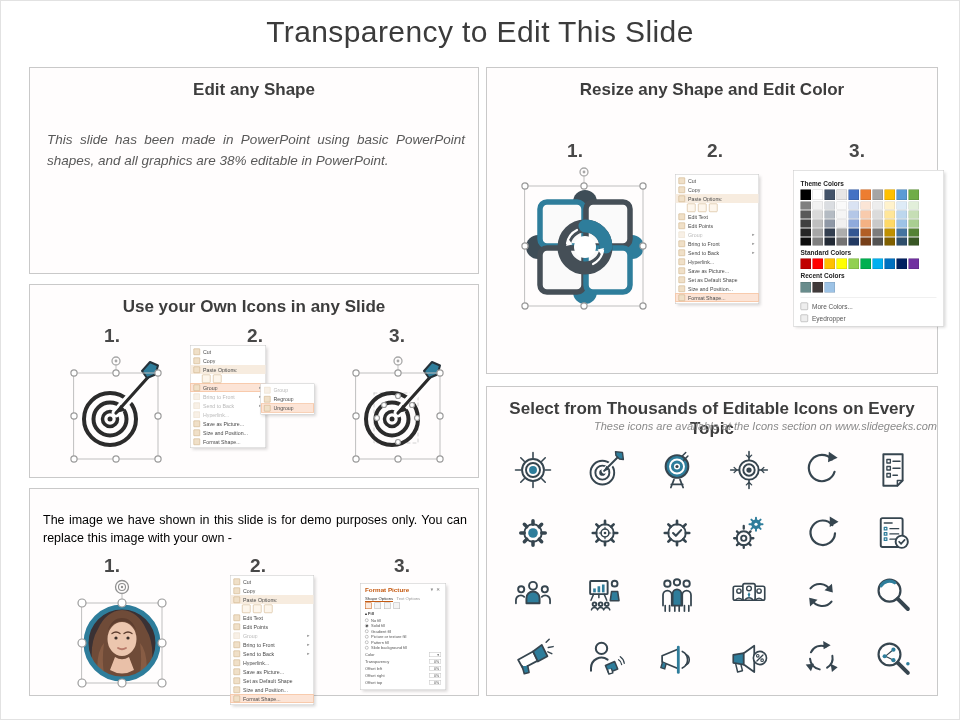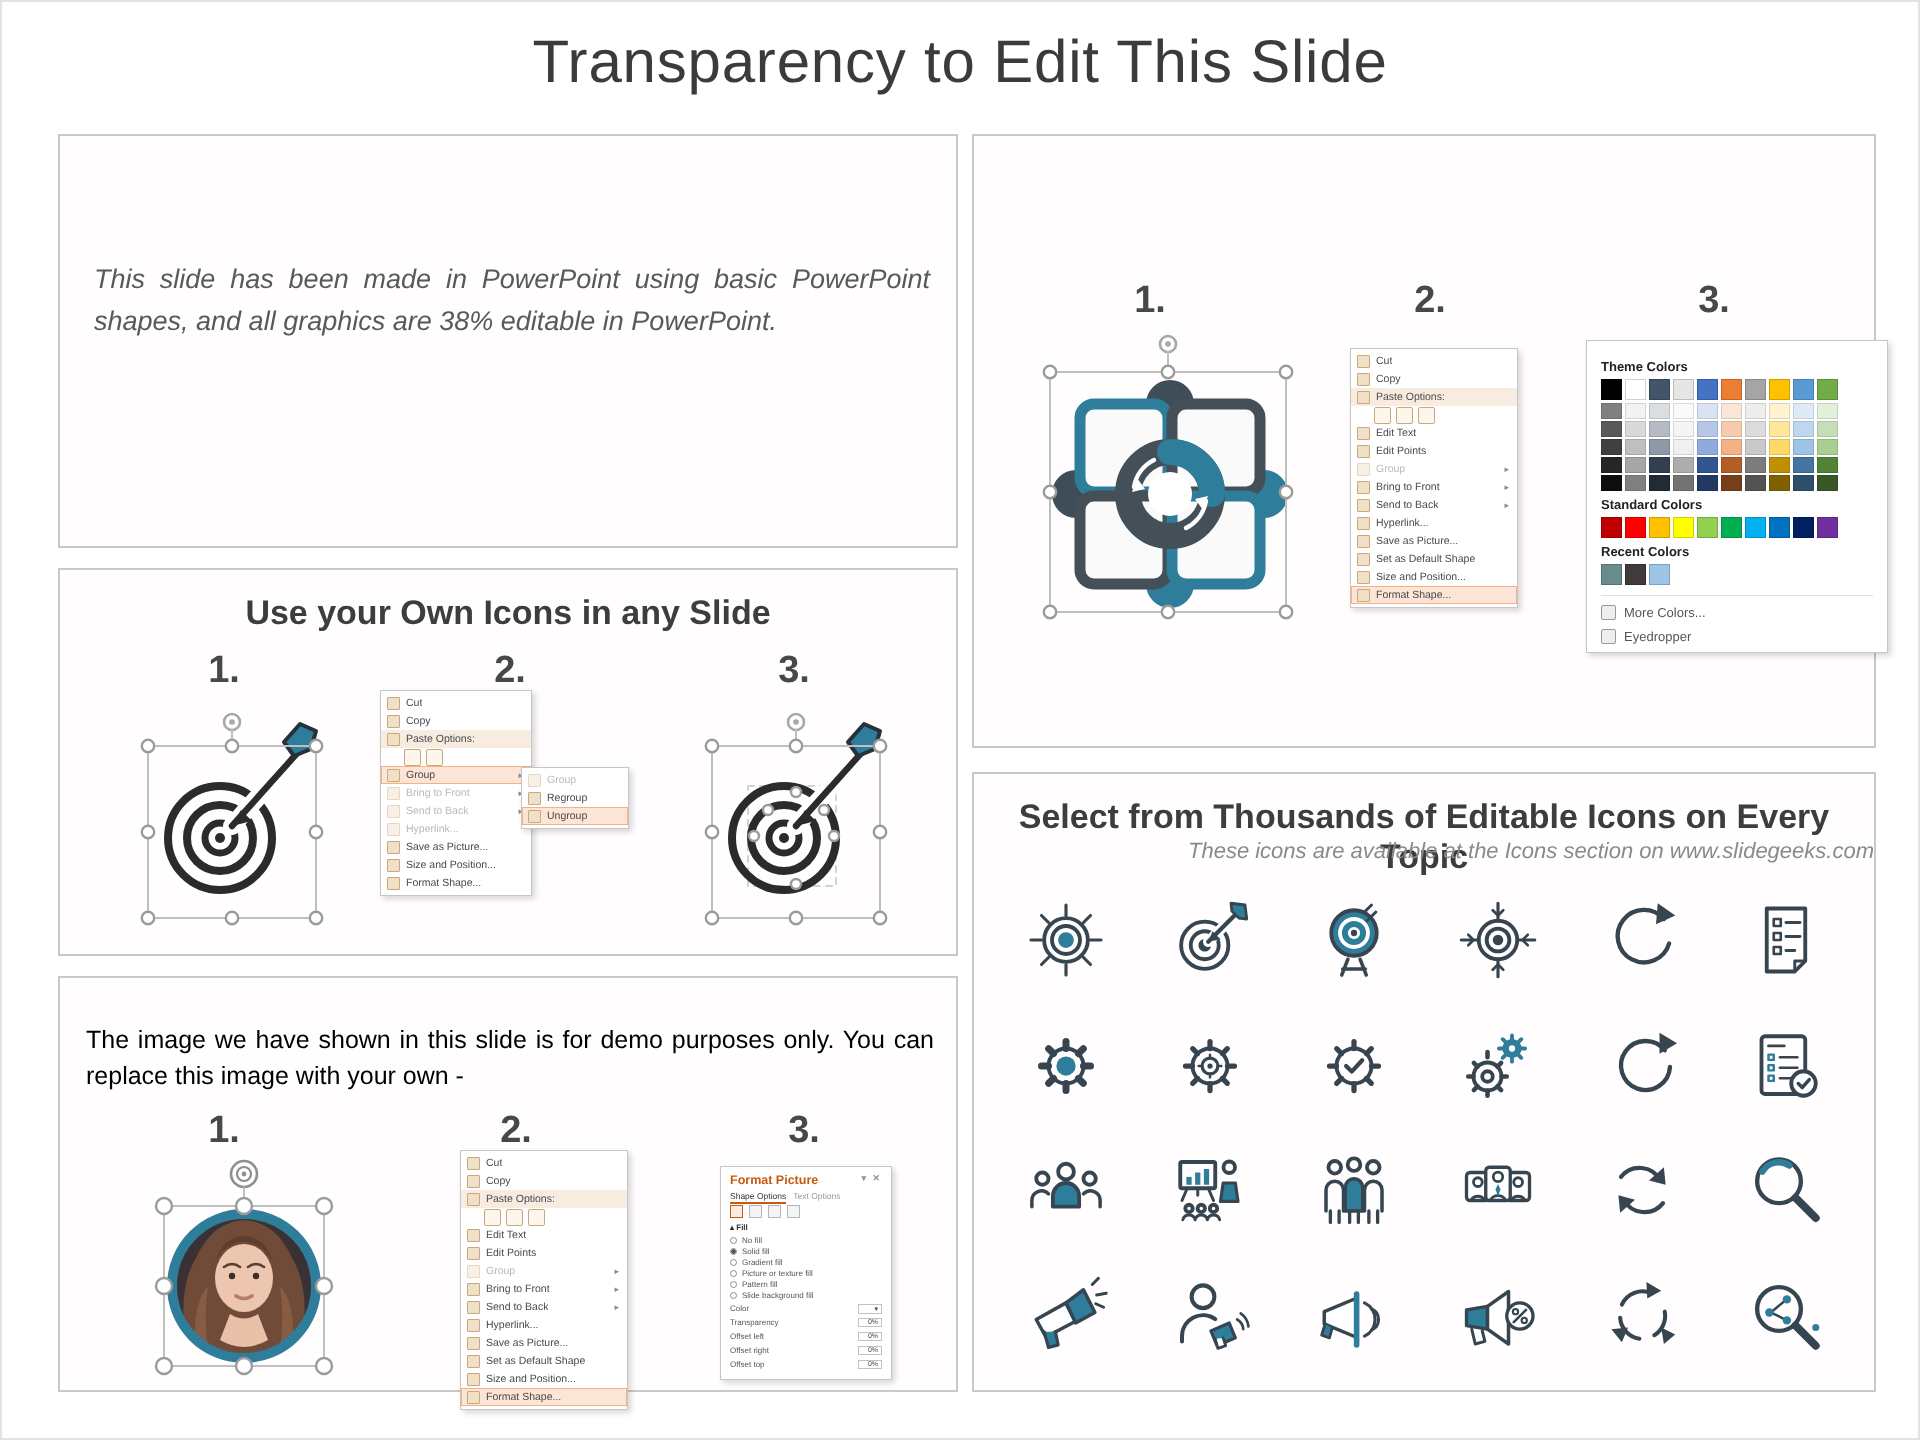--- a/index.html
+++ b/index.html
@@ -74,20 +74,21 @@
   .fmt .ctl .v{margin-left:auto;border:1px solid #c2c2c2;background:#fff;font-size:7px;
         padding:0 3px;min-width:16px;text-align:right;color:#444;}
 </style>
 </head>
 <body>
 
 <div class="page">
   <div class="slide-title">Transparency to Edit This Slide</div>
 
   <div class="panel" id="p-edit">
+    <div class="ph">Edit any Shape</div>
     <div class="para" style="top:62px">This slide has been made in PowerPoint using basic PowerPoint shapes, and all graphics are 38% editable in PowerPoint.</div>
   </div>
 
   <div class="panel" id="p-icons">
     <div class="ph">Use your Own Icons in any Slide</div>
     <span class="step" style="left:82px;top:40px">1.</span>
     <span class="step" style="left:225px;top:40px">2.</span>
     <span class="step" style="left:367px;top:40px">3.</span>
     <div class="fig" id="fig-target-1" style="left:34px;top:68px"><svg viewBox="0 0 104 116" width="104" height="116" fill="none" stroke-linecap="round" stroke-linejoin="round">
     <circle cx="52" cy="8" r="4" fill="none" stroke="#a8a8a8" stroke-width="1.3"></circle>
@@ -361,20 +362,21 @@
           <span class="v">0%</span>
         </div>
         <div class="ctl">
           <span>Offset top</span>
           <span class="v">0%</span>
         </div>
       </div>
   </div>
 
   <div class="panel" id="p-resize">
+    <div class="ph">Resize any Shape and Edit Color</div>
     <span class="step" style="left:88px;top:72px">1.</span>
     <span class="step" style="left:228px;top:72px">2.</span>
     <span class="step" style="left:370px;top:72px">3.</span>
     <div class="fig" id="fig-shape" style="left:22px;top:96px">
  <svg viewBox="0 0 150 158" width="150" height="158" fill="none" stroke-linecap="round" stroke-linejoin="round">
    <circle cx="75" cy="8" r="4" fill="none" stroke="#a8a8a8" stroke-width="1.3"></circle>
           <circle cx="75" cy="8" r="1.4" fill="#a8a8a8"></circle>
           <path d="M75 12v10" stroke="#bfbfbf"></path>
    <circle cx="76" cy="38" r="12" fill="#3E4D57"></circle>
           <circle cx="76" cy="128" r="12" fill="#2E7D9B"></circle>

